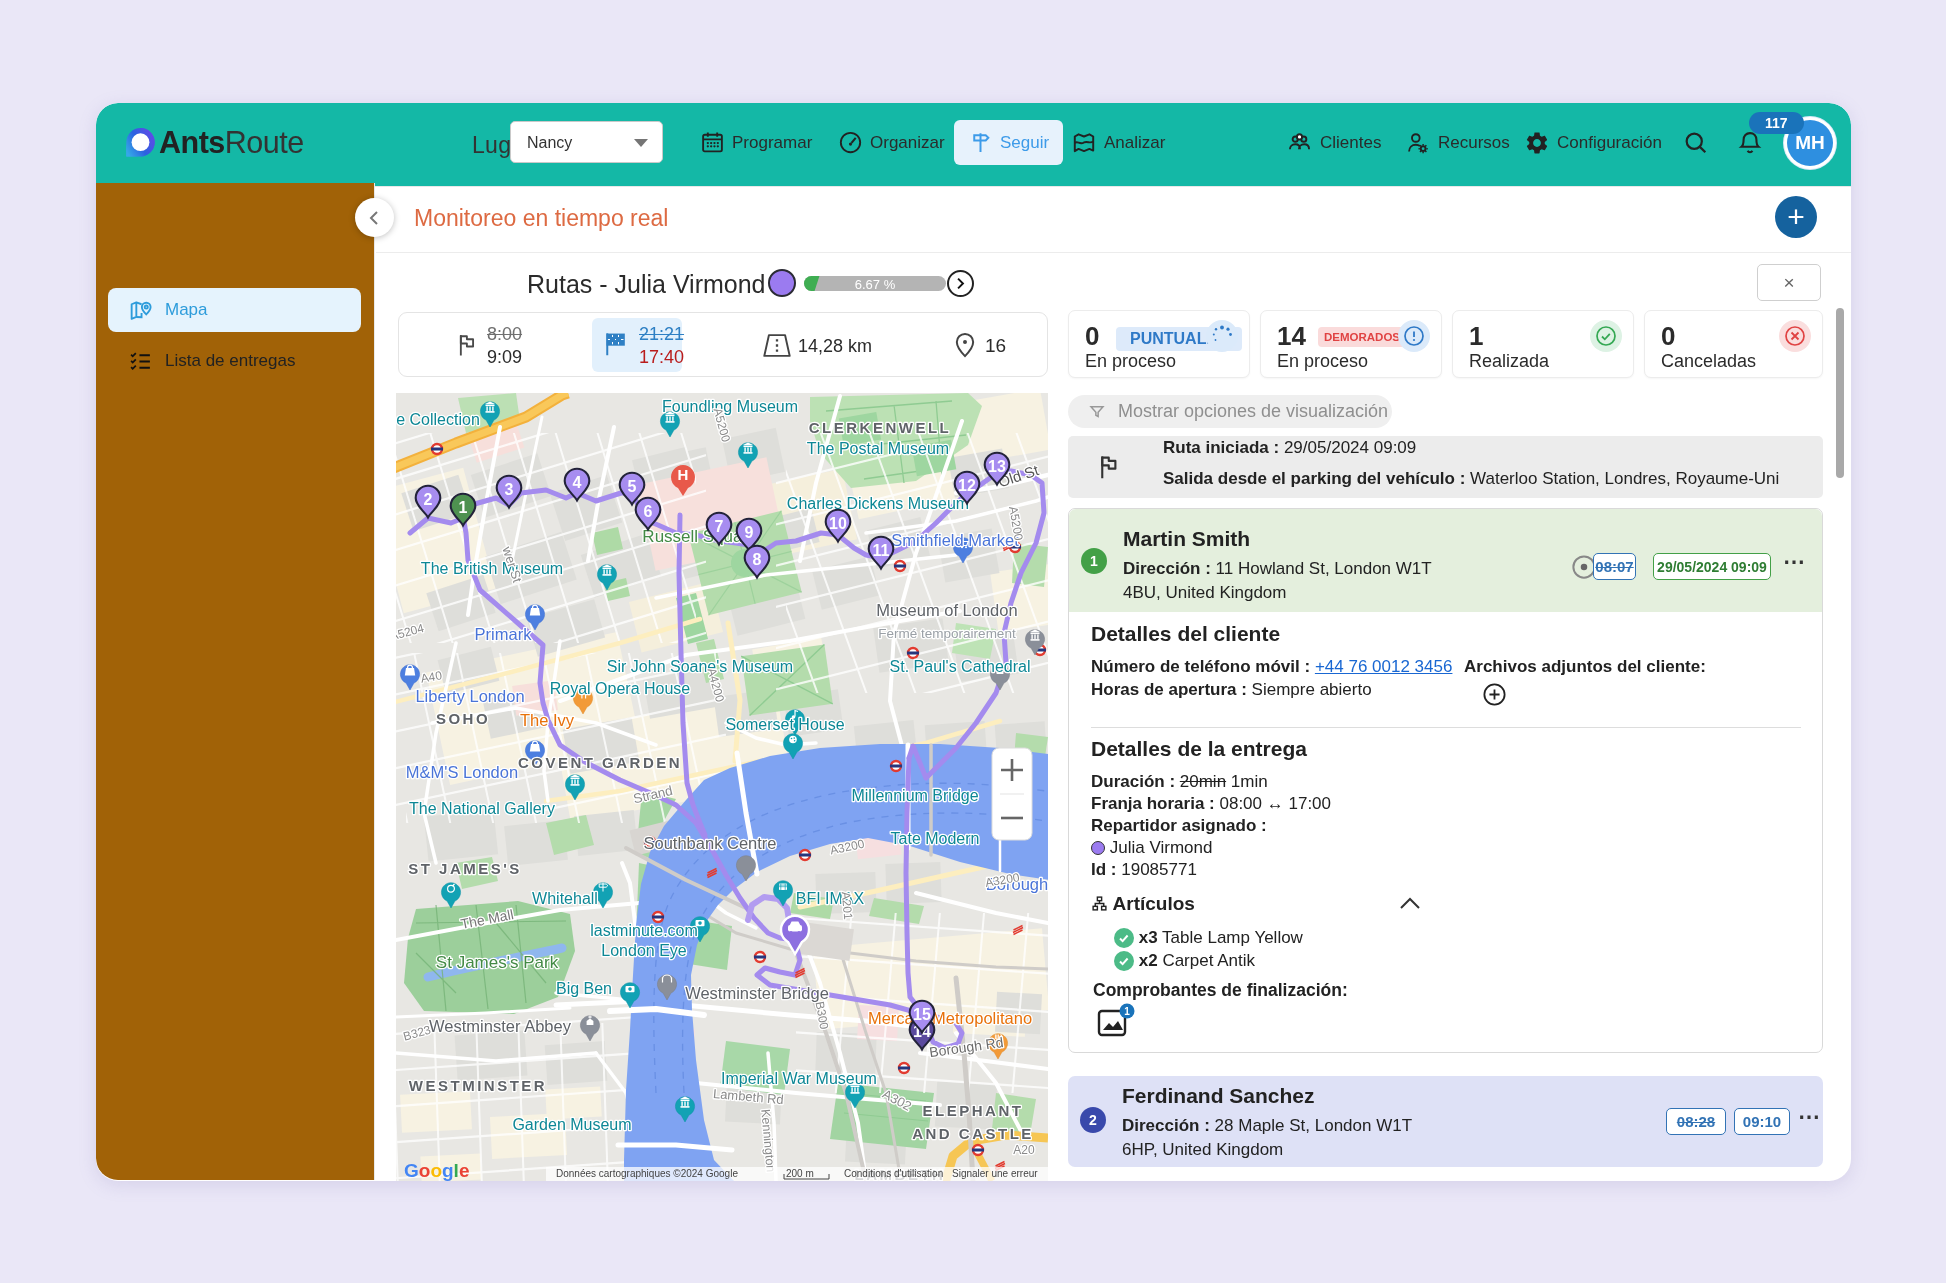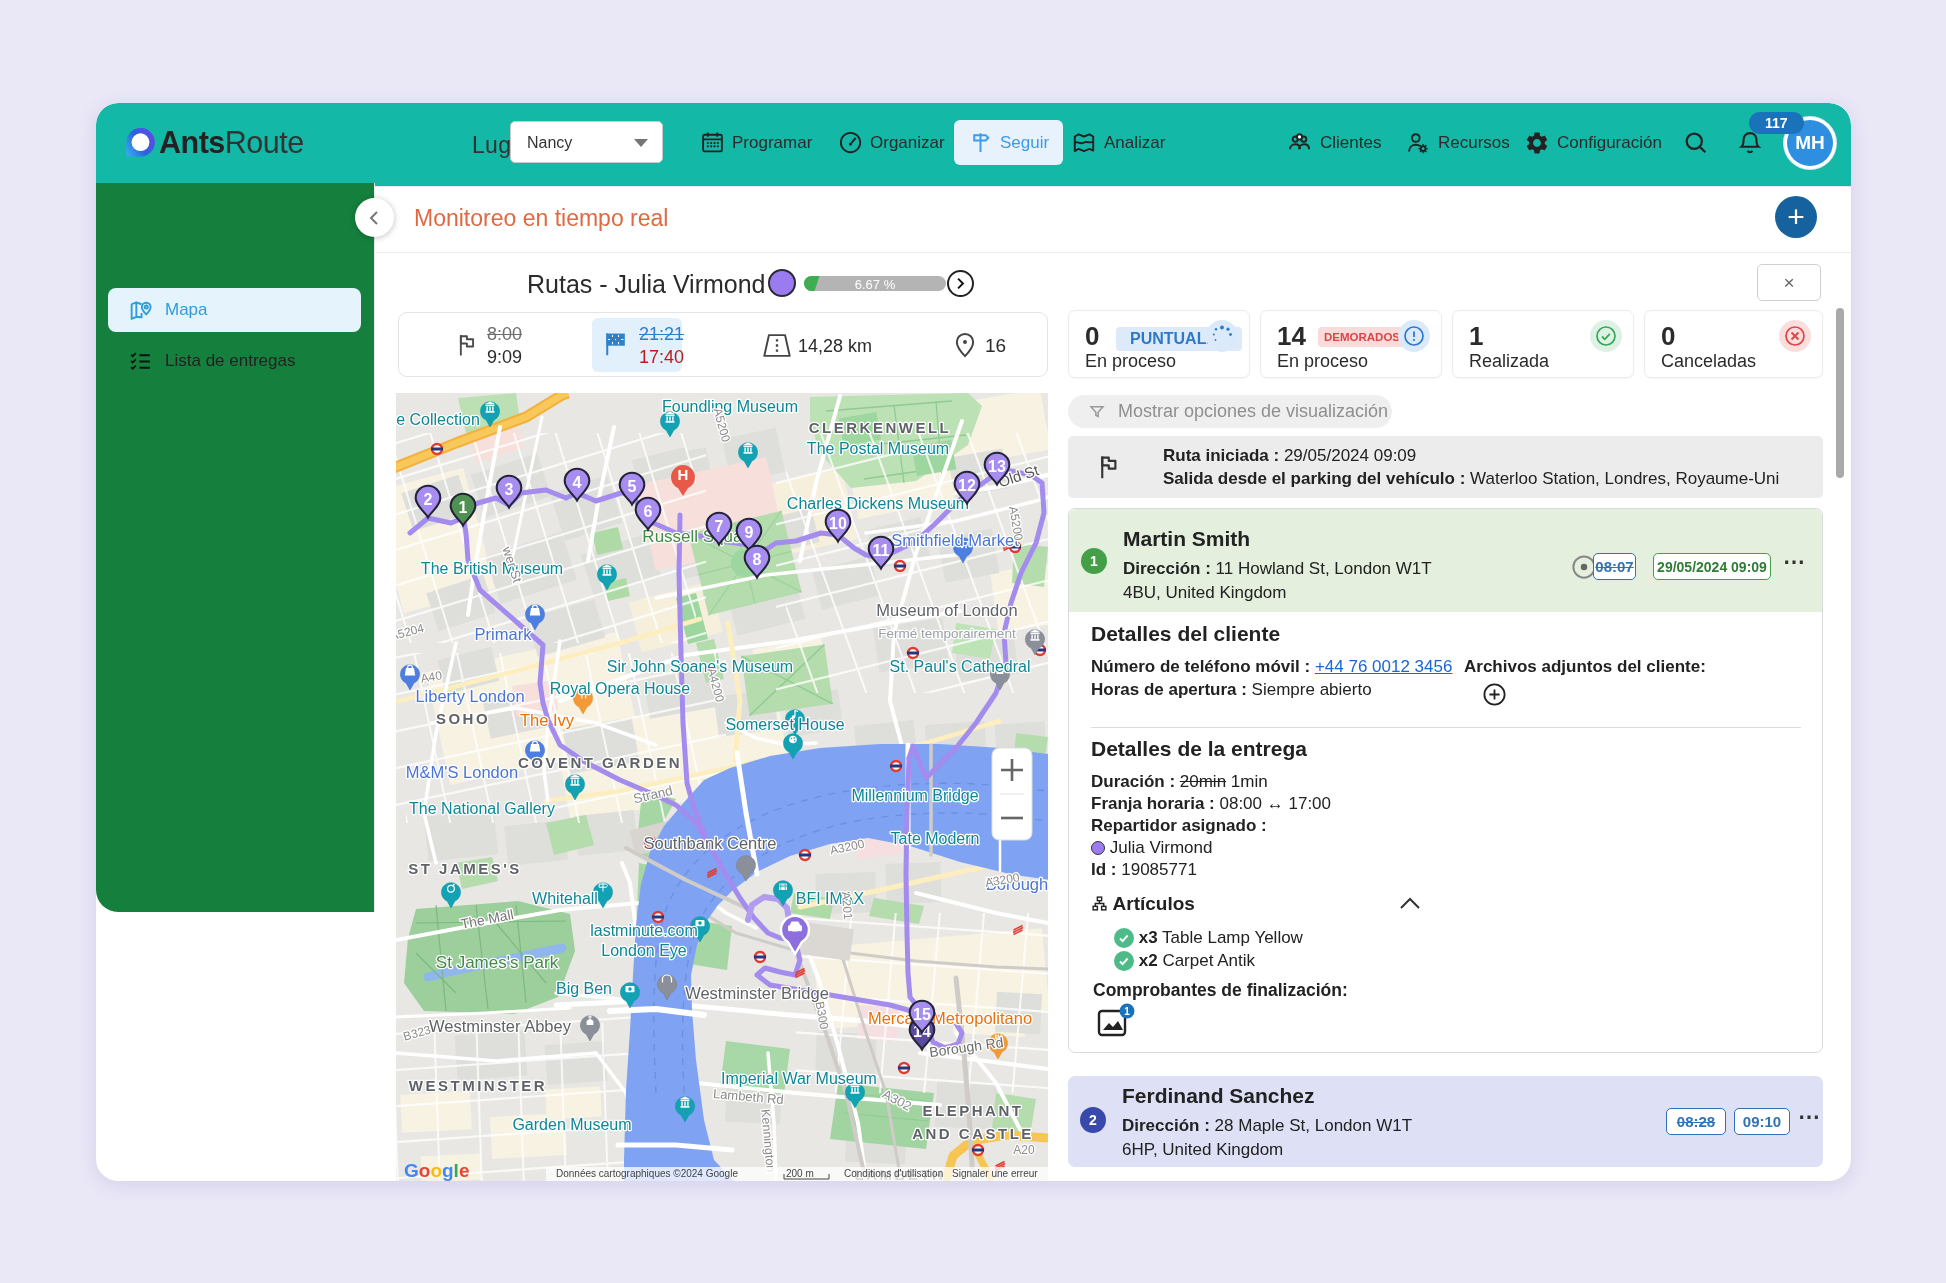--- a/index.html
+++ b/index.html
@@ -13,21 +13,21 @@
 .lugar { position:absolute; left:360px; top:29px; font-size:23px; color:#333; letter-spacing:.3px;margin-left:16px; }
 .select { position:absolute; left:414px; top:18px; width:153px; height:42px; border:1px solid #c9c9c9; border-radius:5px; background:#fff; font-size:16px; color:#333; }
 .select span { position:absolute; left:16px; top:12px; }
 .select .car { position:absolute; right:14px; top:17px; width:0; height:0; border-left:7px solid transparent; border-right:7px solid transparent; border-top:8px solid #757575; }
 .nav { position:absolute; top:0; height:79px; display:flex; align-items:center; font-size:17px; color:#2b2b2b; }
 .nav .it { display:flex; align-items:center; gap:7px; }
 .seguir { background:#e7f2fc; color:#3d9be9; border-radius:6px; padding:10px 14px; }
 .badge117 { position:absolute; left:1653px; top:9px; background:#1a73ba; color:#fff; font-size:14px; font-weight:bold; border-radius:11px; padding:3px 16px; z-index:3;}
 .avatar { position:absolute; left:1691px; top:17px; width:46px; height:46px; border-radius:50%; background:#2e8fe0; color:#fff; font-weight:bold; font-size:19px; display:flex; align-items:center; justify-content:center; box-shadow:0 0 0 3px #fff, 0 0 0 4px #d8e9f8;}
 
-.sidebar { position:absolute; left:0; top:80px; width:279px; height:729px; background:#15803d; border-right:1px solid #e9e9e9; border-radius:0 0 0 22px;}
+.sidebar { position:absolute; left:0; top:80px; width:279px; height:997px; background:#a16207; border-right:1px solid #e9e9e9; border-radius:0 0 0 22px;}
 .mapa { position:absolute; left:12px; top:105px; width:253px; height:44px; background:#e5f3fd; border-radius:8px; display:flex; align-items:center; gap:12px; padding-left:20px; color:#2d9cdb; font-size:17px; }
 .lista { position:absolute; left:12px; top:158px; width:253px; height:40px; display:flex; align-items:center; gap:12px; padding-left:20px; color:#222; font-size:17px; }
 
 .backbtn { position:absolute; left:259px; top:95px; width:39px; height:39px; border-radius:50%; background:#fff; box-shadow:0 1px 6px rgba(0,0,0,.25); display:flex; align-items:center; justify-content:center; z-index:5; }
 .montitle { position:absolute; left:318px; top:102px; font-size:23px; color:#dd6a42; }
 .plusbtn { position:absolute; left:1679px; top:93px; width:42px; height:42px; border-radius:50%; background:#15629e; color:#fff; display:flex; align-items:center; justify-content:center; font-size:30px; font-weight:300;}
 .hr1 { position:absolute; left:280px; top:149px; width:1475px; height:1px; background:#ececec; }
 .rutas { position:absolute; left:431px; top:167px; font-size:25px; color:#2b2b2b; }
 .pdot { position:absolute; left:672px; top:166px; width:28px; height:28px; border-radius:50%; background:#9b7bf0; border:2px solid #2b2b35; }
 .pbar { position:absolute; left:708px; top:173px; width:142px; height:15px; border-radius:8px; background:#b4b4b4; overflow:hidden;}
@@ -38,21 +38,21 @@
 
 .statbar { position:absolute; left:302px; top:209px; width:650px; height:65px; background:#fff; border:1px solid #e4e4e4; border-radius:9px; }
 
 .scard { position:absolute; top:207px; width:182px; height:68px; background:#fff; border:1px solid #ececec; border-radius:7px; box-shadow:0 1px 2px rgba(0,0,0,.04);}
 .scard .num { position:absolute; left:16px; top:10px; font-size:26px; font-weight:bold; color:#2b2b2b;}
 .scard .pill { position:absolute; left:47px; top:16px; font-size:16px; font-weight:bold; border-radius:4px; padding:3px 14px;}
 .scard .sub { position:absolute; left:16px; top:40px; font-size:18px; color:#2b2b2b;}
 .scard .ic { position:absolute; right:10px; top:8px; }
 .filterpill { position:absolute; left:972px; top:292px; width:324px; height:33px; background:#efefef; border-radius:17px; color:#8f8f8f; font-size:18px; display:flex; align-items:center; gap:12px; padding-left:20px;}
 .rutabox { position:absolute; left:972px; top:333px; width:755px; height:62px; background:#ececec; border-radius:5px; }
-.rutabox .l1 { position:absolute; left:95px; top:10px; font-size:17px; color:#222;}
+.rutabox .l1 { position:absolute; left:95px; top:2px; font-size:17px; color:#222;}
 .rutabox .l2 { position:absolute; left:95px; top:33px; font-size:17px; color:#222;}
 .martin { position:absolute; left:972px; top:405px; width:755px; height:545px; border:1px solid #d9d9d9; border-radius:7px; background:#fff;}
 .mhead { position:absolute; left:0; top:0; width:753px; height:103px; background:#e4efdd; border-radius:7px 7px 0 0;}
 .numc { position:absolute; left:12px; top:39px; width:26px; height:26px; border-radius:50%; color:#fff; font-size:14px; font-weight:bold; display:flex; align-items:center; justify-content:center;}
 .ferd { position:absolute; left:972px; top:973px; width:755px; height:91px; background:#dee1f6; border-radius:7px; }
 .tbadge { position:absolute; height:27px; border-radius:5px; font-size:15px; font-weight:bold; display:flex; align-items:center; justify-content:center; background:#fff;}
 .blue { border:1px solid #3273b5; color:#3273b5; }
 .green2 { border:1px solid #43a047; color:#2f7d33; }
 .dots { font-size:22px; color:#333; letter-spacing:2px; font-weight:bold;}
 .b { font-weight:bold; }

